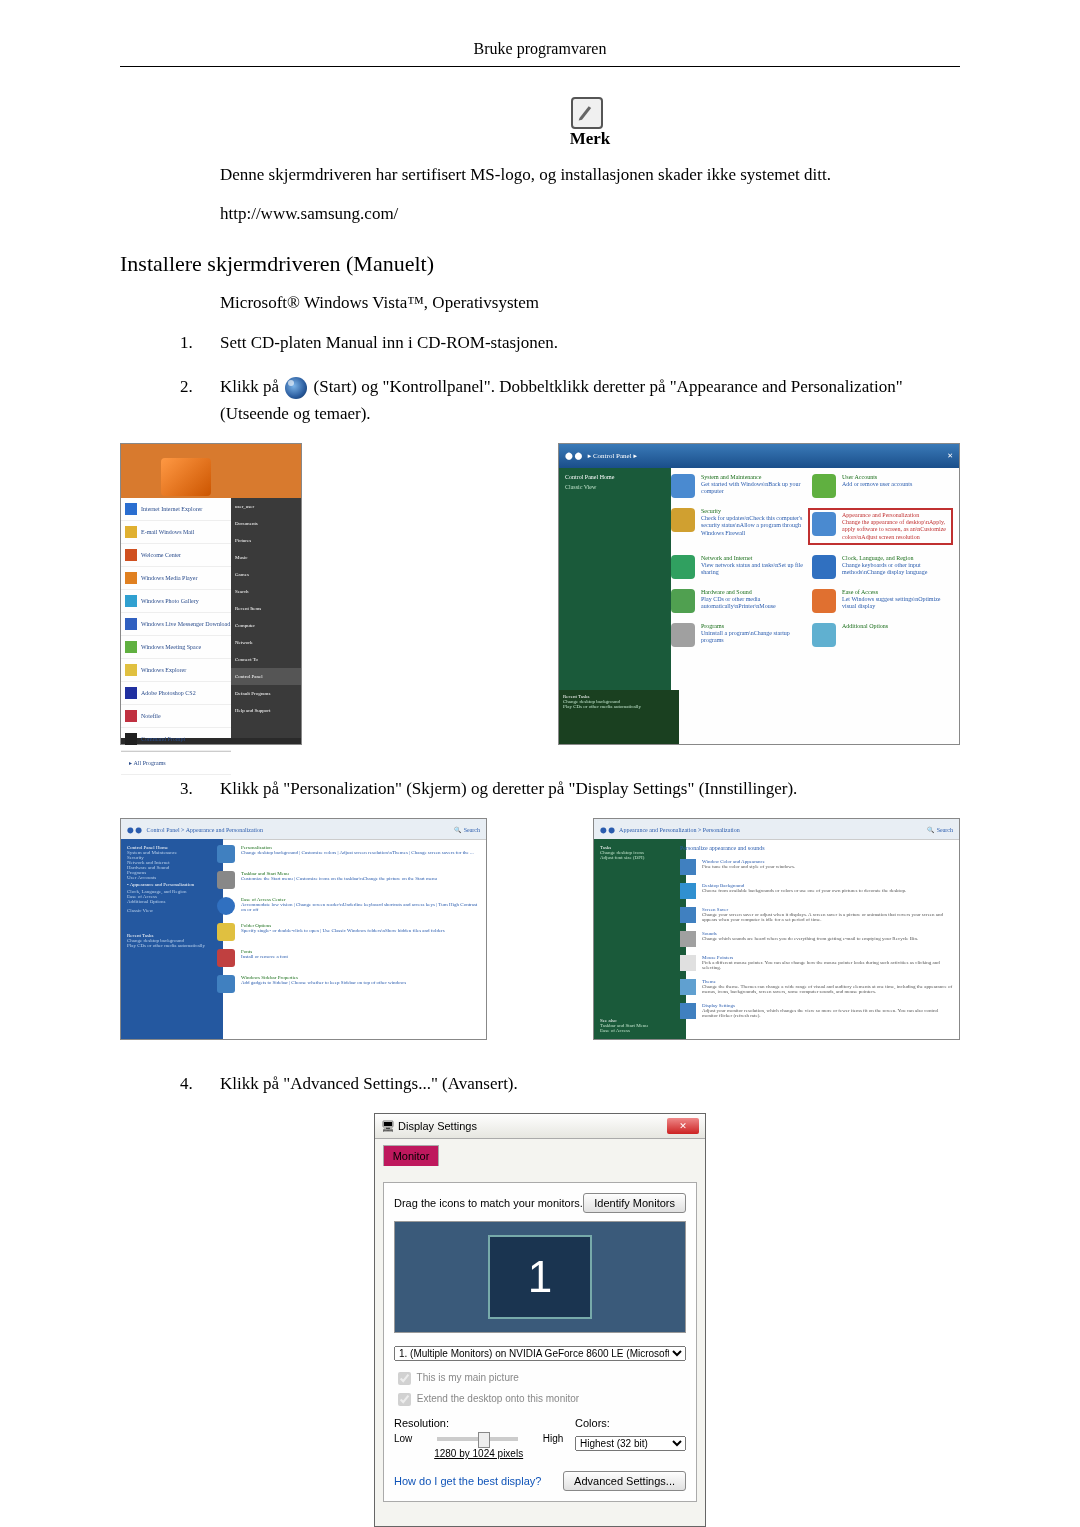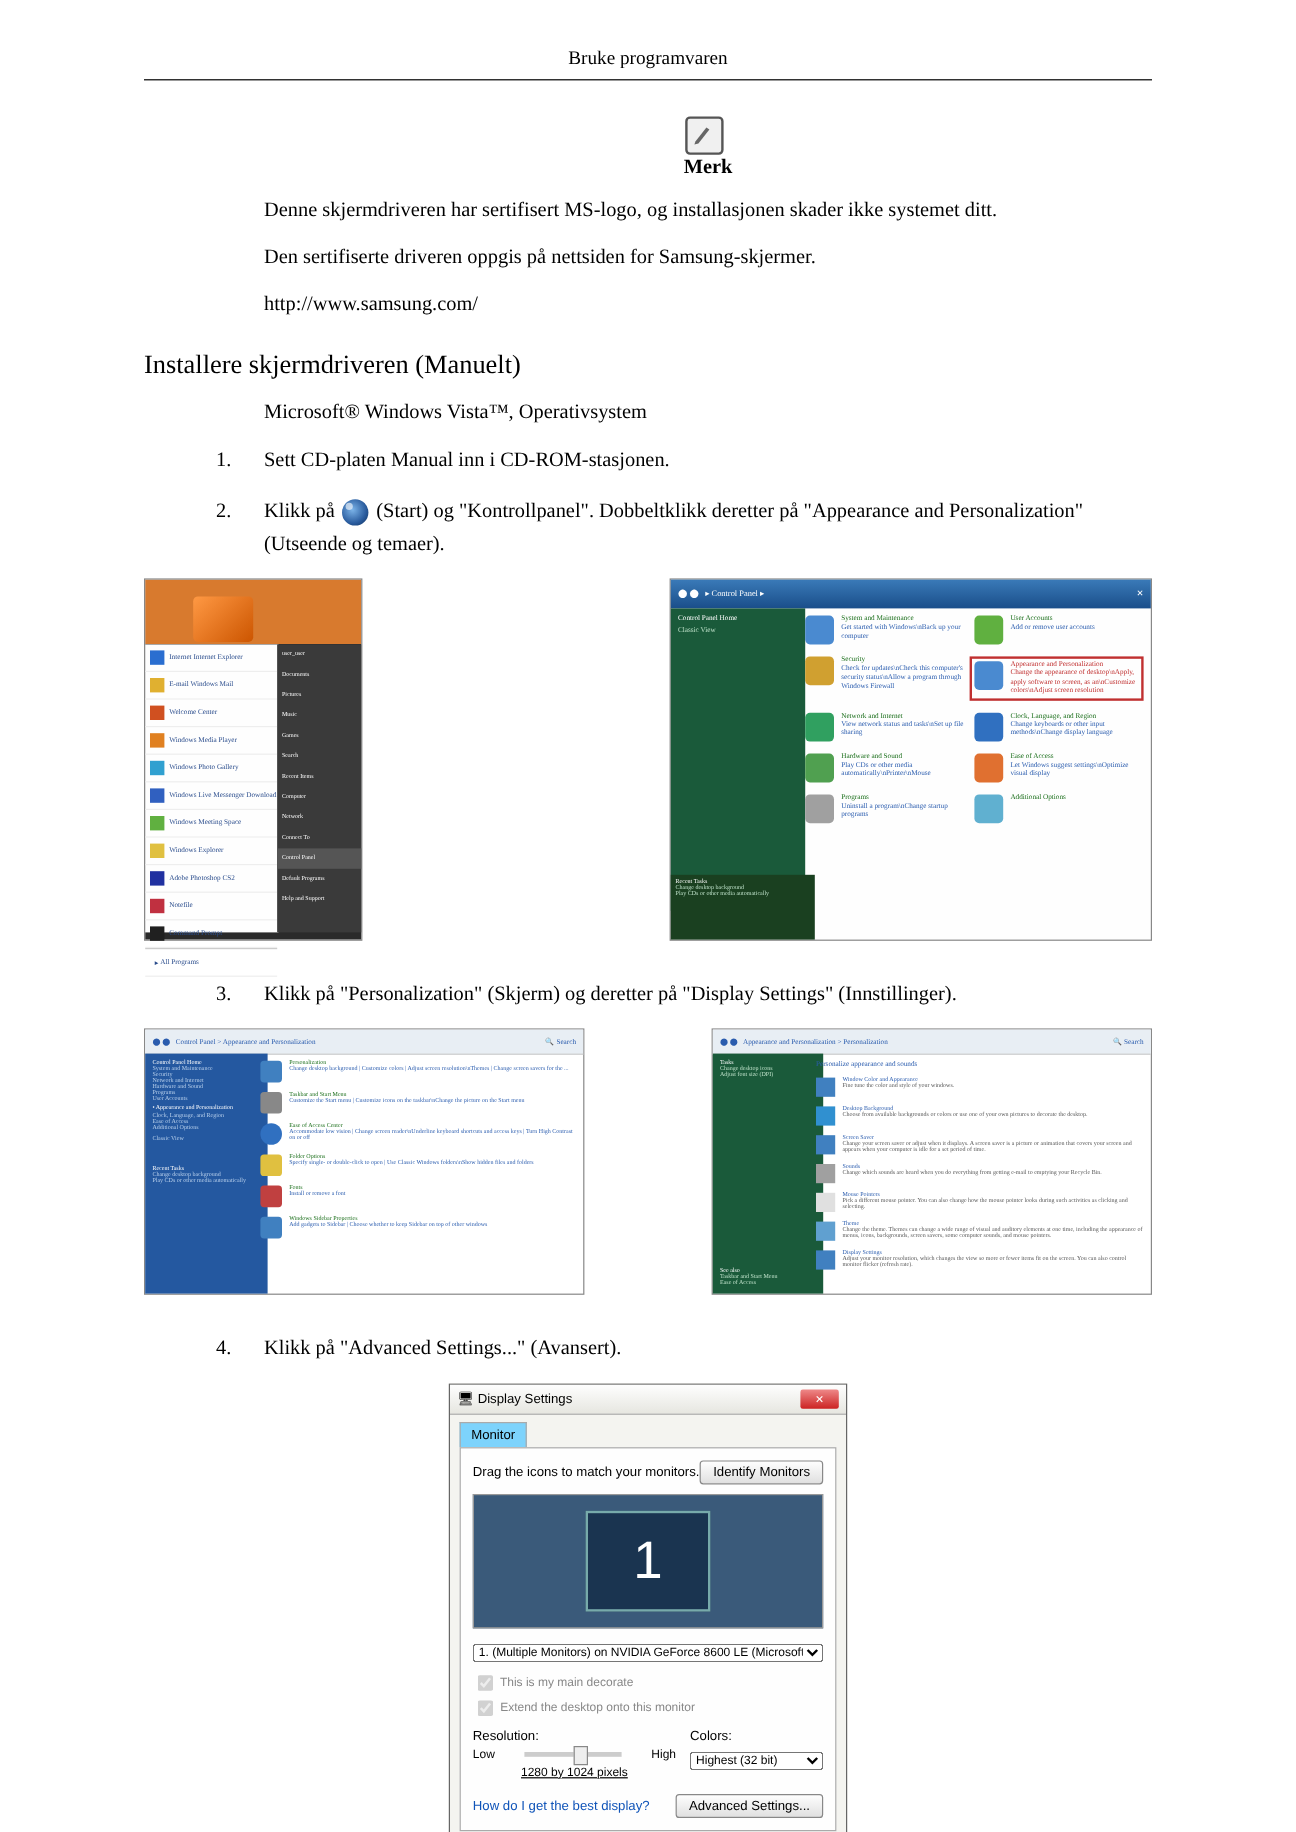--- a/index.html
+++ b/index.html
@@ -336,24 +336,24 @@
       width: 32px;
       height: 16px;
       background: linear-gradient(180deg, #e88 0%, #c22 100%);
       border-radius: 2px;
       color: #fff;
       font-size: 9px;
       text-align: center;
       line-height: 16px;
     }
     .ss5 .tab5 {
-      margin: 6px 8px 0 8px;
+      margin: 6px 8px 16px 8px;
       border: 1px solid #aaa;
       border-bottom: none;
-      background: #7dd3fc;
+      background: #be185d;
       width: 54px;
       height: 20px;
       font-size: 11px;
       text-align: center;
       line-height: 20px;
     }
     .ss5 .tabbody {
       margin: 0 8px 8px 8px;
       border: 1px solid #aaa;
       background: #fefefe;
@@ -486,21 +486,20 @@
   <div class="note-row">
     <span class="note-icon">
       <svg viewBox="0 0 24 24">
           <path d="M3 18 L14 4 L17 6 L6 20 L2 21 Z" fill="#666"></path>
         </svg>
     </span>
     <span class="note-label">Merk</span>
   </div>
 
   <div class="indented-text">Denne skjermdriveren har sertifisert MS-logo, og installasjonen skader ikke systemet ditt.</div>
-  <div class="indented-text">Den sertifiserte driveren oppgis på nettsiden for Samsung-skjermer.</div>
   <div class="indented-text">http://www.samsung.com/</div>
 
   <div class="section-heading">Installere skjermdriveren (Manuelt)</div>
   <div class="section-subtext">Microsoft® Windows Vista™, Operativsystem</div>
 
   <div class="numbered-item">
     <div class="num">1.</div>
     <div class="body">Sett CD-platen Manual inn i CD-ROM-stasjonen.</div>
   </div>
 
@@ -796,21 +795,21 @@
     <div class="tab5">Monitor</div>
     <div class="tabbody">
       <div class="drag-row">
         <span>Drag the icons to match your monitors.</span>
         <span class="btn5">Identify Monitors</span>
       </div>
       <div class="monitor-box">
         <div class="monitor1">1</div>
       </div>
       <select><option>1. (Multiple Monitors) on NVIDIA GeForce 8600 LE (Microsoft Corporation - ▾</option></select>
-      <div class="cb-row"><input type="checkbox" disabled="" checked="" style=""> <span>This is my main decorate</span></div>
+      <div class="cb-row"><input type="checkbox" disabled="" checked="" style=""> <span>This is my main picture</span></div>
       <div class="cb-row"><input type="checkbox" disabled="" checked="" style=""> <span>Extend the desktop onto this monitor</span></div>
       <div class="res-row">
         <div class="res-col">
           <div class="lbl5">Resolution:</div>
           <div class="slider-row">
             <span>Low</span>
             <div class="slider-track">
                 <div class="slider-thumb"></div>
               </div>
             <span>High</span>

